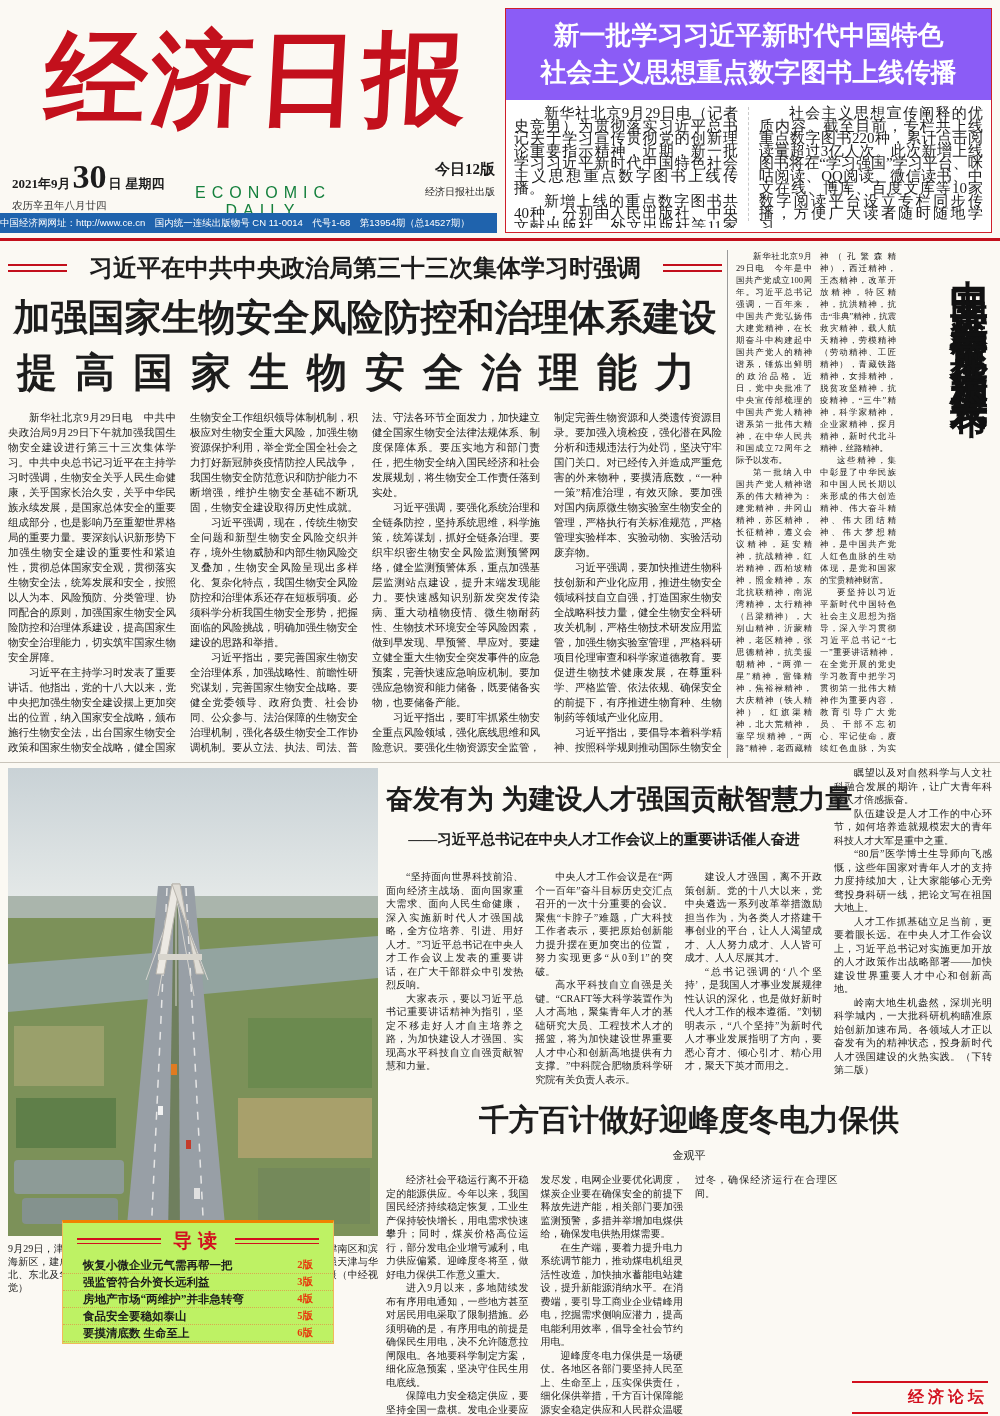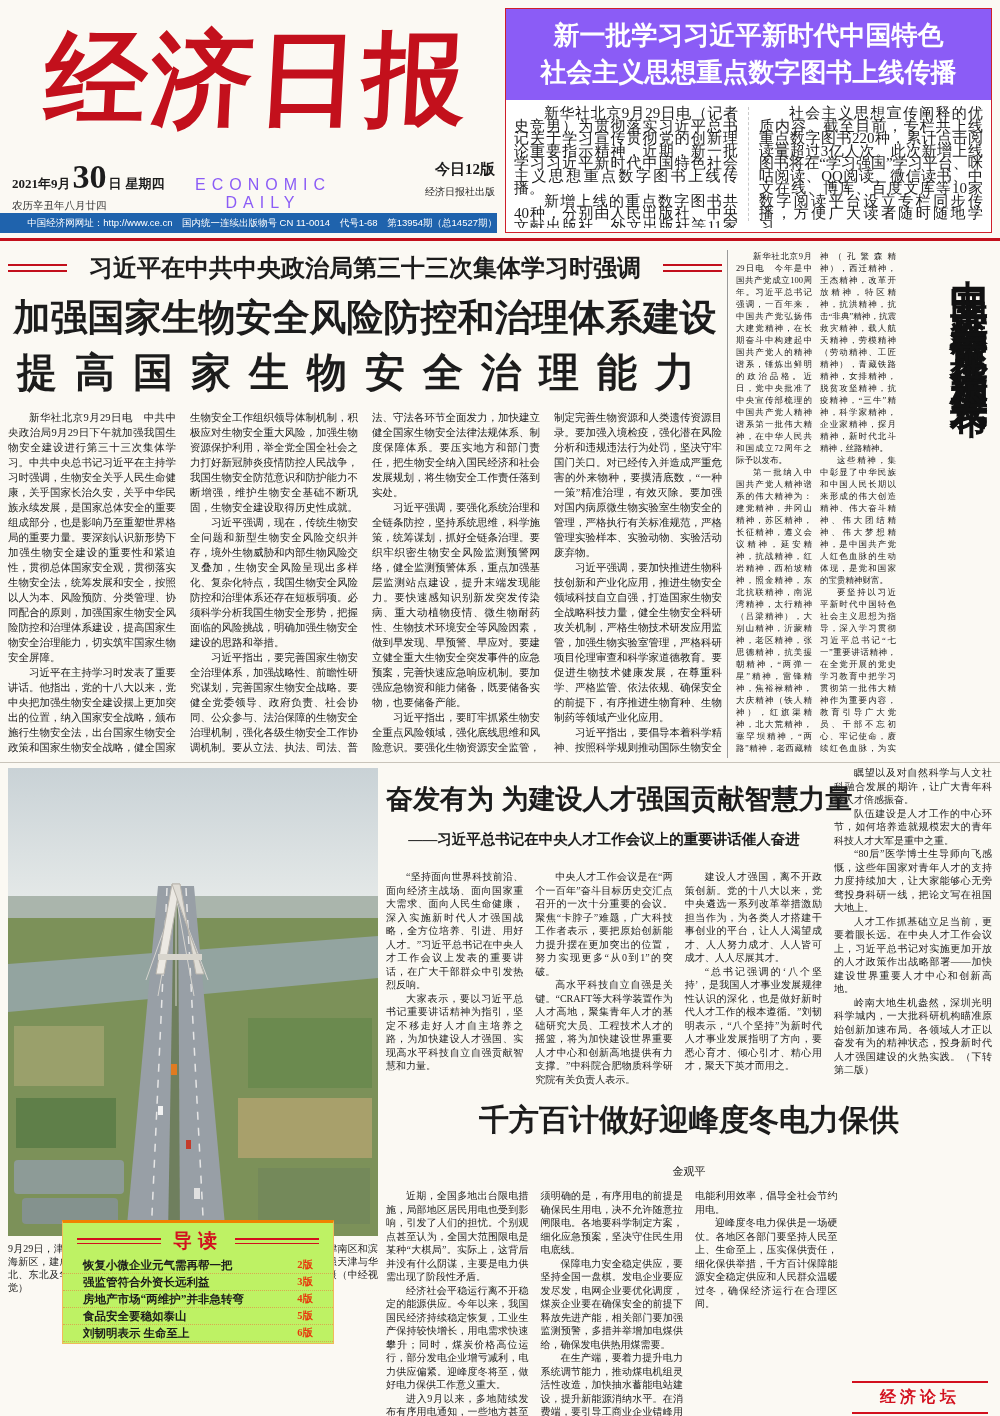--- a/index.html
+++ b/index.html
@@ -14,29 +14,29 @@
     position:absolute; left:30px; top:4px; width:455px; height:148px;
     color:#c3101c; font-family:"DejaVu Serif", serif; font-weight:bold;
     font-size:102px; line-height:148px; text-align:center; letter-spacing:4px;
     transform:skewX(-3deg);
   }
   .date-block { position:absolute; left:12px; top:158px; width:170px; white-space:nowrap; }
   .d-pre,.d-suf,.d-week { font-size:13px; font-weight:bold; }
   .d-day { font-size:34px; font-weight:900; padding:0 2px; }
   .d-lunar { font-size:10.5px; margin-top:3px; color:#333; }
   .logo-en {
-    position:absolute; left:158px; top:176px; width:210px; text-align:center;
-    font-family:"Liberation Sans", sans-serif; font-size:16px; letter-spacing:6px; color:#8b5cf6;
+    position:absolute; left:158px; top:184px; width:210px; text-align:center;
+    font-family:"Liberation Sans", sans-serif; font-size:16px; letter-spacing:6px; color:#15803d;
   }
   .edition { position:absolute; left:395px; top:160px; width:100px; text-align:right; }
   .ed-t { font-size:15px; font-weight:900; }
   .ed-p { font-size:10px; margin-top:6px; }
   .info-bar {
     position:absolute; left:0; top:213px; width:497px; height:20px;
-    background:#1f63ad; color:#fff; font-size:9.5px; line-height:20px; text-align:right;
+    background:#1f63ad; color:#fff; font-size:9.5px; line-height:20px; text-align:left;
     font-family:"Liberation Sans", sans-serif;
   }
   
   .trb { position:absolute; left:505px; top:8px; width:487px; height:225px; border:1px solid #cf1f2a; background:#fff; }
   .trb-head {
     background:#8b5cf6; color:#fff; text-align:center; padding:8px 4px 9px;
     font-family:"Liberation Sans", sans-serif; font-weight:900; font-size:26px; line-height:37px;
   }
   .trb-body { display:flex; gap:10px; padding:7px 8px; height:128px; overflow:hidden; }
   .trb-col { flex:1; font-size:15px; line-height:12.5px; text-align:justify; }
@@ -104,31 +104,31 @@
     font-size:10px; line-height:13.5px; text-align:justify; overflow:hidden;
   }
   .ta-body p, .ta-right p { text-indent:2em; }
   .ta-right {
     position:absolute; right:0; top:0; width:158px; height:326px;
     font-size:10px; line-height:13.5px; text-align:justify; overflow:hidden;
   }
   
   .power { position:absolute; left:386px; top:1100px; width:606px; height:316px; }
   .pa-h1 { text-align:center; font-family:"Liberation Sans", sans-serif; font-weight:900; font-size:30px; line-height:40px; }
-  .pa-byline { text-align:center; font-size:11px; margin-top:24px; }
+  .pa-byline { text-align:center; font-size:11px; margin-top:8px; }
   .pa-body {
     margin-top:10px; height:246px; column-count:4; column-gap:12px; column-fill:auto;
     font-size:10px; line-height:13.5px; text-align:justify; overflow:hidden;
   }
   .pa-body p { text-indent:2em; }
   .forum-badge {
     position:absolute; right:4px; bottom:2px; width:136px; background:#fbf9f3;
     border-top:2px solid #d2101e; border-bottom:2px solid #d2101e;
     color:#d2101e; font-family:"Liberation Sans", sans-serif; font-weight:900;
-    font-size:16px; letter-spacing:4px; text-align:center; padding:4px 0;
+    font-size:16px; letter-spacing:4px; text-align:right; padding:4px 0;
   }
 </style>
 </head>
 <body>
 
 <div id="page">
 
   <div>
     <div class="logo">经济日报</div>
 
@@ -263,21 +263,21 @@
           <span>房地产市场“两维护”并非急转弯</span>
           <span class="dd-page">4版</span>
         </div>
 
         <div class="dd-item">
           <span>食品安全要稳如泰山</span>
           <span class="dd-page">5版</span>
         </div>
 
         <div class="dd-item">
-          <span>刘韧明表示  生命至上</span>
+          <span>要摸清底数  生命至上</span>
           <span class="dd-page">6版</span>
         </div>
 
         <div class="dd-item">
           <span>乐见新城展新容</span>
           <span class="dd-page">9版</span>
         </div>
       </div>
   </div>
 
@@ -300,21 +300,20 @@
         <p>“80后”医学博士生导师向飞感慨，这些年国家对青年人才的支持力度持续加大，让大家能够心无旁骛投身科研一线，把论文写在祖国大地上。</p>
         <p>人才工作抓基础立足当前，更要着眼长远。在中央人才工作会议上，习近平总书记对实施更加开放的人才政策作出战略部署——加快建设世界重要人才中心和创新高地。</p>
         <p>岭南大地生机盎然，深圳光明科学城内，一大批科研机构瞄准原始创新加速布局。各领域人才正以奋发有为的精神状态，投身新时代人才强国建设的火热实践。（下转第二版）</p>
       </div>
   </div>
 
   <div class="power">
     <div class="pa-h1">千方百计做好迎峰度冬电力保供</div>
     <div class="pa-byline">金观平</div>
     <div class="pa-body">
-        <p>近期，全国多地出台限电措施，局部地区居民用电也受到影响，引发了人们的担忧。个别观点甚至认为，全国大范围限电是某种“大棋局”。实际上，这背后并没有什么阴谋，主要是电力供需出现了阶段性矛盾。</p>
         <p>经济社会平稳运行离不开稳定的能源供应。今年以来，我国国民经济持续稳定恢复，工业生产保持较快增长，用电需求快速攀升；同时，煤炭价格高位运行，部分发电企业增亏减利，电力供应偏紧。迎峰度冬将至，做好电力保供工作意义重大。</p>
         <p>进入9月以来，多地陆续发布有序用电通知，一些地方甚至对居民用电采取了限制措施。必须明确的是，有序用电的前提是确保民生用电，决不允许随意拉闸限电。各地要科学制定方案，细化应急预案，坚决守住民生用电底线。</p>
         <p>保障电力安全稳定供应，要坚持全国一盘棋。发电企业要应发尽发，电网企业要优化调度，煤炭企业要在确保安全的前提下释放先进产能，相关部门要加强监测预警，多措并举增加电煤供给，确保发电供热用煤需要。</p>
         <p>在生产端，要着力提升电力系统调节能力，推动煤电机组灵活性改造，加快抽水蓄能电站建设，提升新能源消纳水平。在消费端，要引导工商业企业错峰用电，挖掘需求侧响应潜力，提高电能利用效率，倡导全社会节约用电。</p>
         <p>迎峰度冬电力保供是一场硬仗。各地区各部门要坚持人民至上、生命至上，压实保供责任，细化保供举措，千方百计保障能源安全稳定供应和人民群众温暖过冬，确保经济运行在合理区间。</p>
       </div>
     <div class="forum-badge">经济论坛</div>
   </div>
 
 </div>

